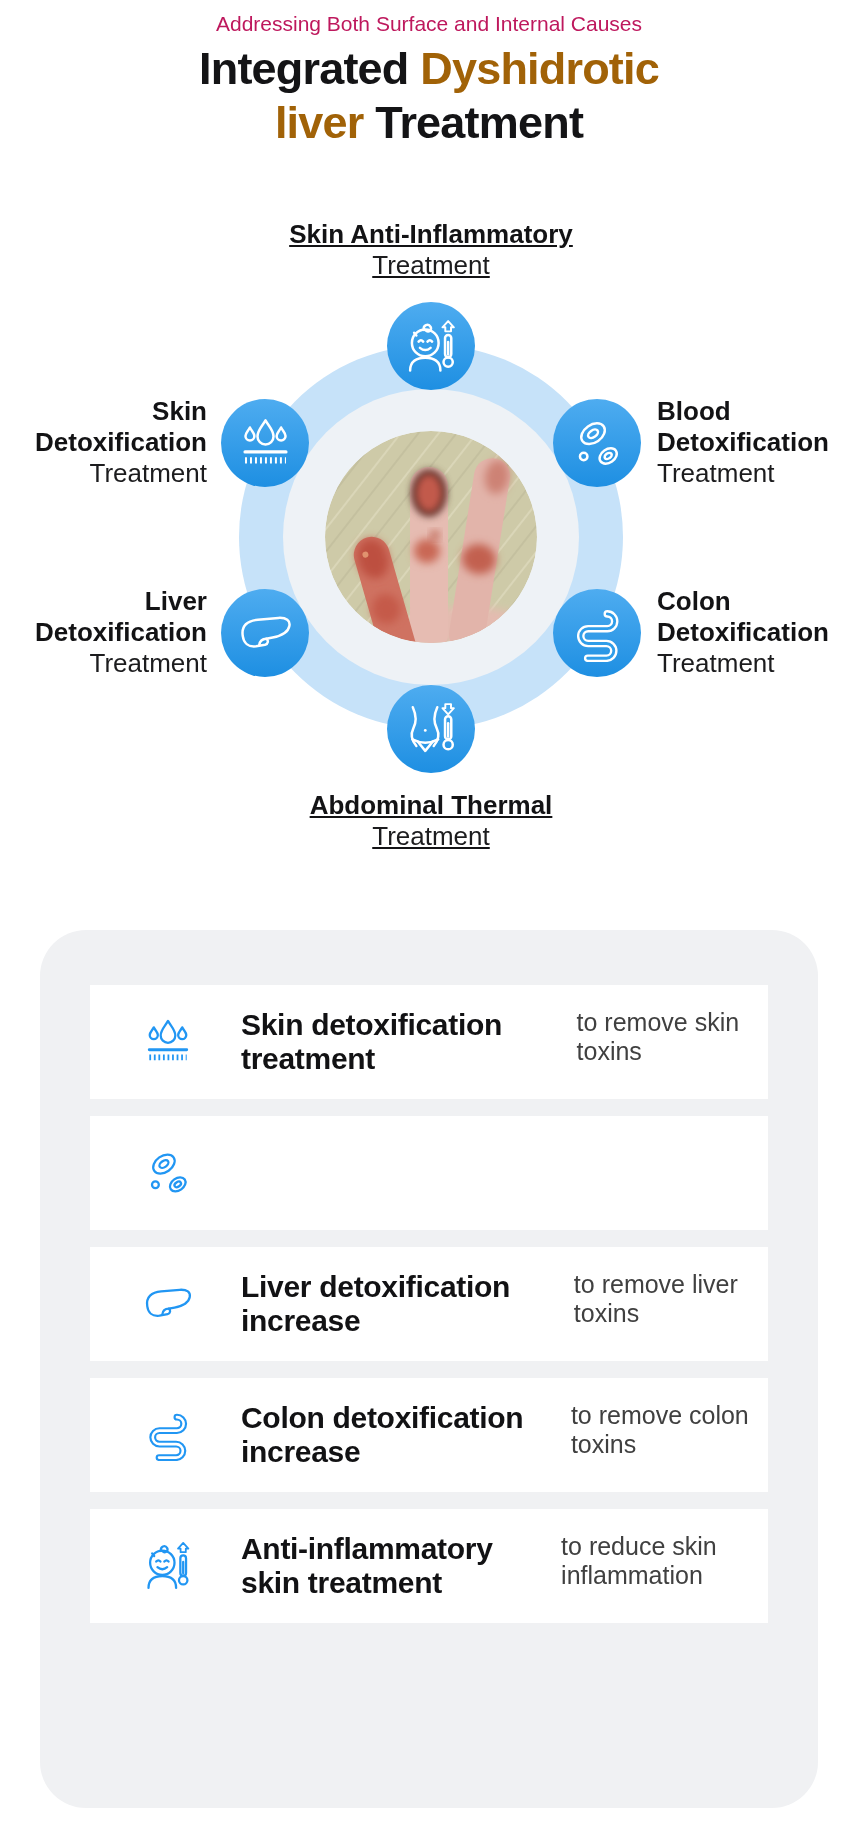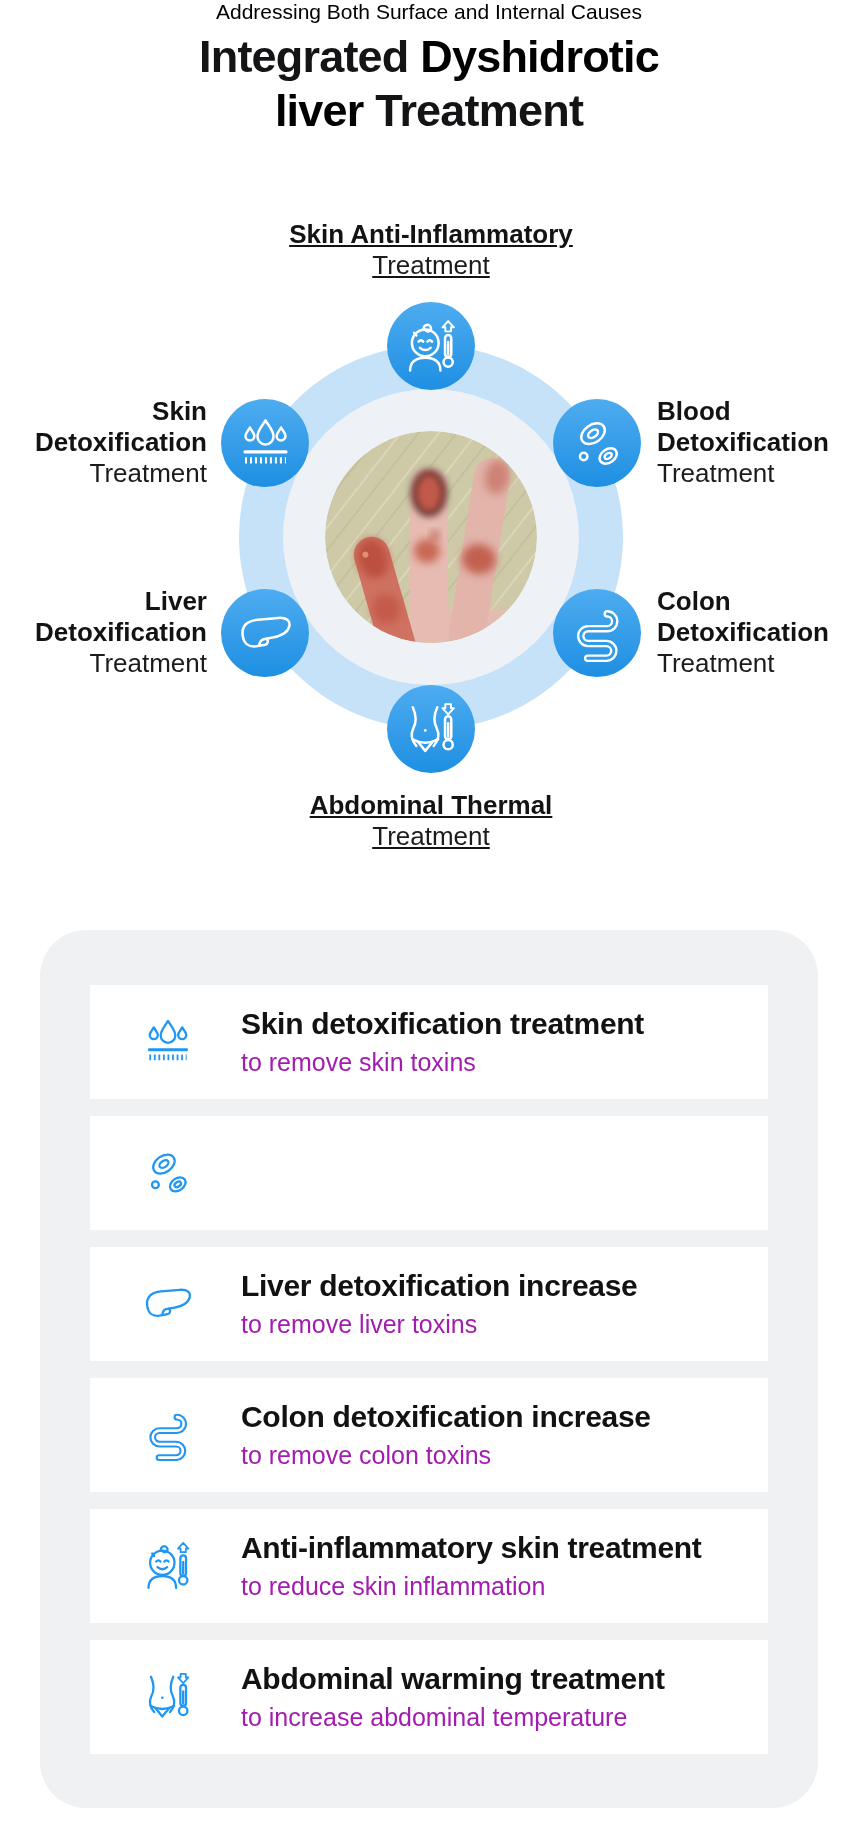--- a/index.html
+++ b/index.html
@@ -3,24 +3,24 @@
 <meta charset="utf-8">
 <style>
   html,body{margin:0;padding:0;}
   body{
     width:858px;height:1823px;position:relative;background:#ffffff;
     font-family:"Liberation Sans", sans-serif;overflow:hidden;
     -webkit-font-smoothing:antialiased;
   }
   
   .header{position:absolute;top:0;left:0;width:858px;text-align:center;}
-  .subtitle{margin-top:0;font-size:21px;color:#000000;font-weight:400;}
+  .subtitle{margin-top:12px;font-size:21px;color:#be185d;font-weight:400;}
   .title{margin-top:10px;font-size:45px;line-height:54px;font-weight:800;
          letter-spacing:-0.8px;color:#141416;}
-  .title .blue{color:#000000;}
+  .title .blue{color:#a16207;}
   
   .abs{position:absolute;}
   .ring-outer{left:239px;top:345px;width:384px;height:384px;border-radius:50%;background:#c6e2f9;}
   .ring-inner{left:283px;top:389px;width:296px;height:296px;border-radius:50%;background:#eef2f6;}
   .photo{left:325px;top:431px;width:212px;height:212px;border-radius:50%;overflow:hidden;}
   .photo svg{display:block;width:212px;height:212px;}
   .node{width:88px;height:88px;border-radius:50%;
         background:linear-gradient(180deg,#4eacf0 0%,#1e8fe2 100%);
         display:flex;align-items:center;justify-content:center;--icon-bg:#2f9de9;color:#ffffff;}
   .node svg{width:57px;height:57px;}
@@ -36,23 +36,23 @@
   .center-label{width:460px;text-align:center;text-decoration:underline;}
   .left-label{width:210px;text-align:right;}
   .right-label{width:210px;text-align:left;}
   
   .panel{left:40px;top:930px;width:778px;height:878px;background:#f0f1f3;border-radius:46px;}
   .cards{position:absolute;left:50px;top:55px;width:678px;}
   .card{background:#ffffff;height:114px;margin-bottom:17px;display:flex;align-items:center;
         padding-left:52px;box-sizing:border-box;}
   .card-icon{width:52px;height:52px;flex:0 0 52px;color:#2196f3;--icon-bg:#ffffff;}
   .card-icon svg{width:52px;height:52px;}
-  .card-text{margin-left:47px;display:flex;flex-direction:column;gap:7px;}
+  .card-text{margin-left:47px;display:flex;flex-direction:row;gap:7px;}
   .card-title{font-size:30px;font-weight:700;color:#121214;letter-spacing:-0.3px;}
-  .card-sub{font-size:25px;font-weight:400;color:#a21caf;}
+  .card-sub{font-size:25px;font-weight:400;color:#404040;}
 </style>
 </head>
 <body>
 
 <svg width="0" height="0" style="position:absolute" aria-hidden="true">
   <defs>
     <symbol id="sym-skin" viewBox="0 0 64 64">
       <g class="ic">
         <path d="M32 6 C36 13 41 17 41 24 a9 9 0 1 1 -18 0 C23 17 28 13 32 6 Z"></path>
         <path d="M14.5 14 C16.5 18 19.5 20 19.5 23.5 a5 5 0 1 1 -10 0 C9.5 20 12.5 18 14.5 14 Z"></path>
@@ -272,24 +272,15 @@
     <div class="card">
       <span class="card-icon"><svg>
             <use href="#sym-baby"></use>
           </svg></span>
       <span class="card-text">
         <span class="card-title">Anti-inflammatory skin treatment</span>
         <span class="card-sub">to reduce skin inflammation</span>
       </span>
     </div>
 
-    <div class="card">
-      <span class="card-icon"><svg>
-            <use href="#sym-abdomen"></use>
-          </svg></span>
-      <span class="card-text">
-        <span class="card-title">Abdominal warming treatment</span>
-        <span class="card-sub">to increase abdominal temperature</span>
-      </span>
-    </div>
 
   </div>
 </div>
 
 </body></html>

